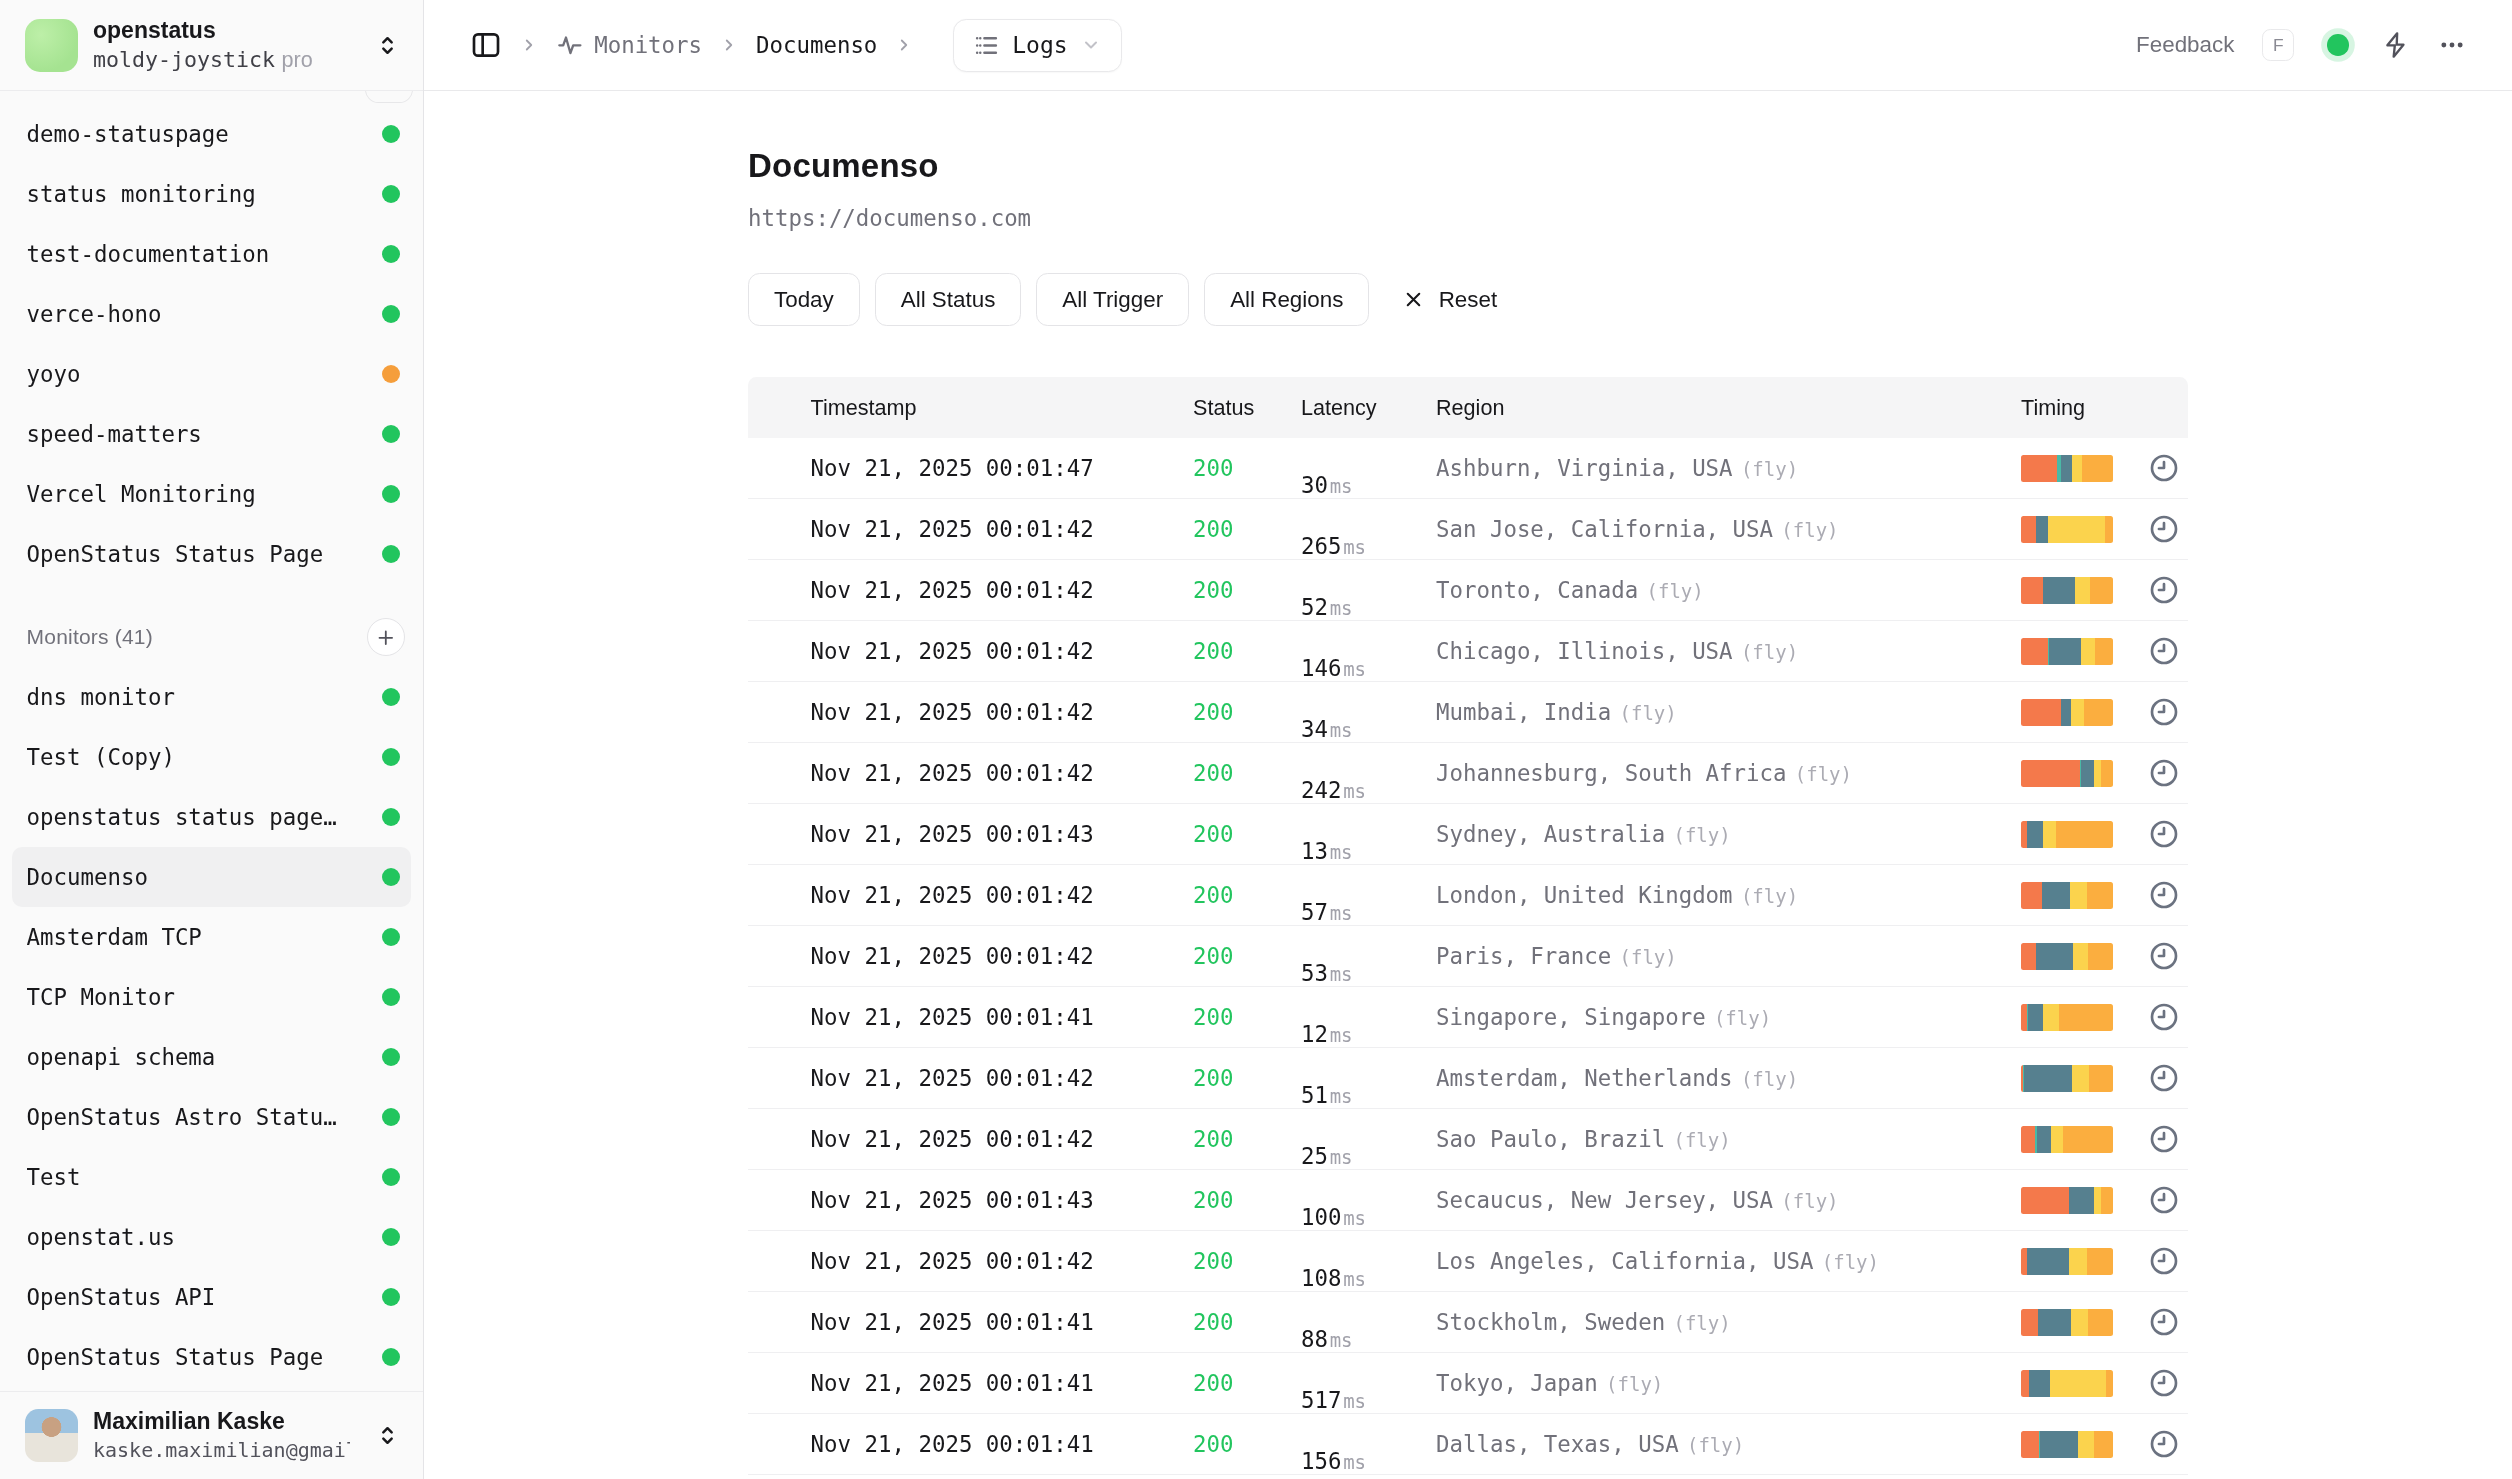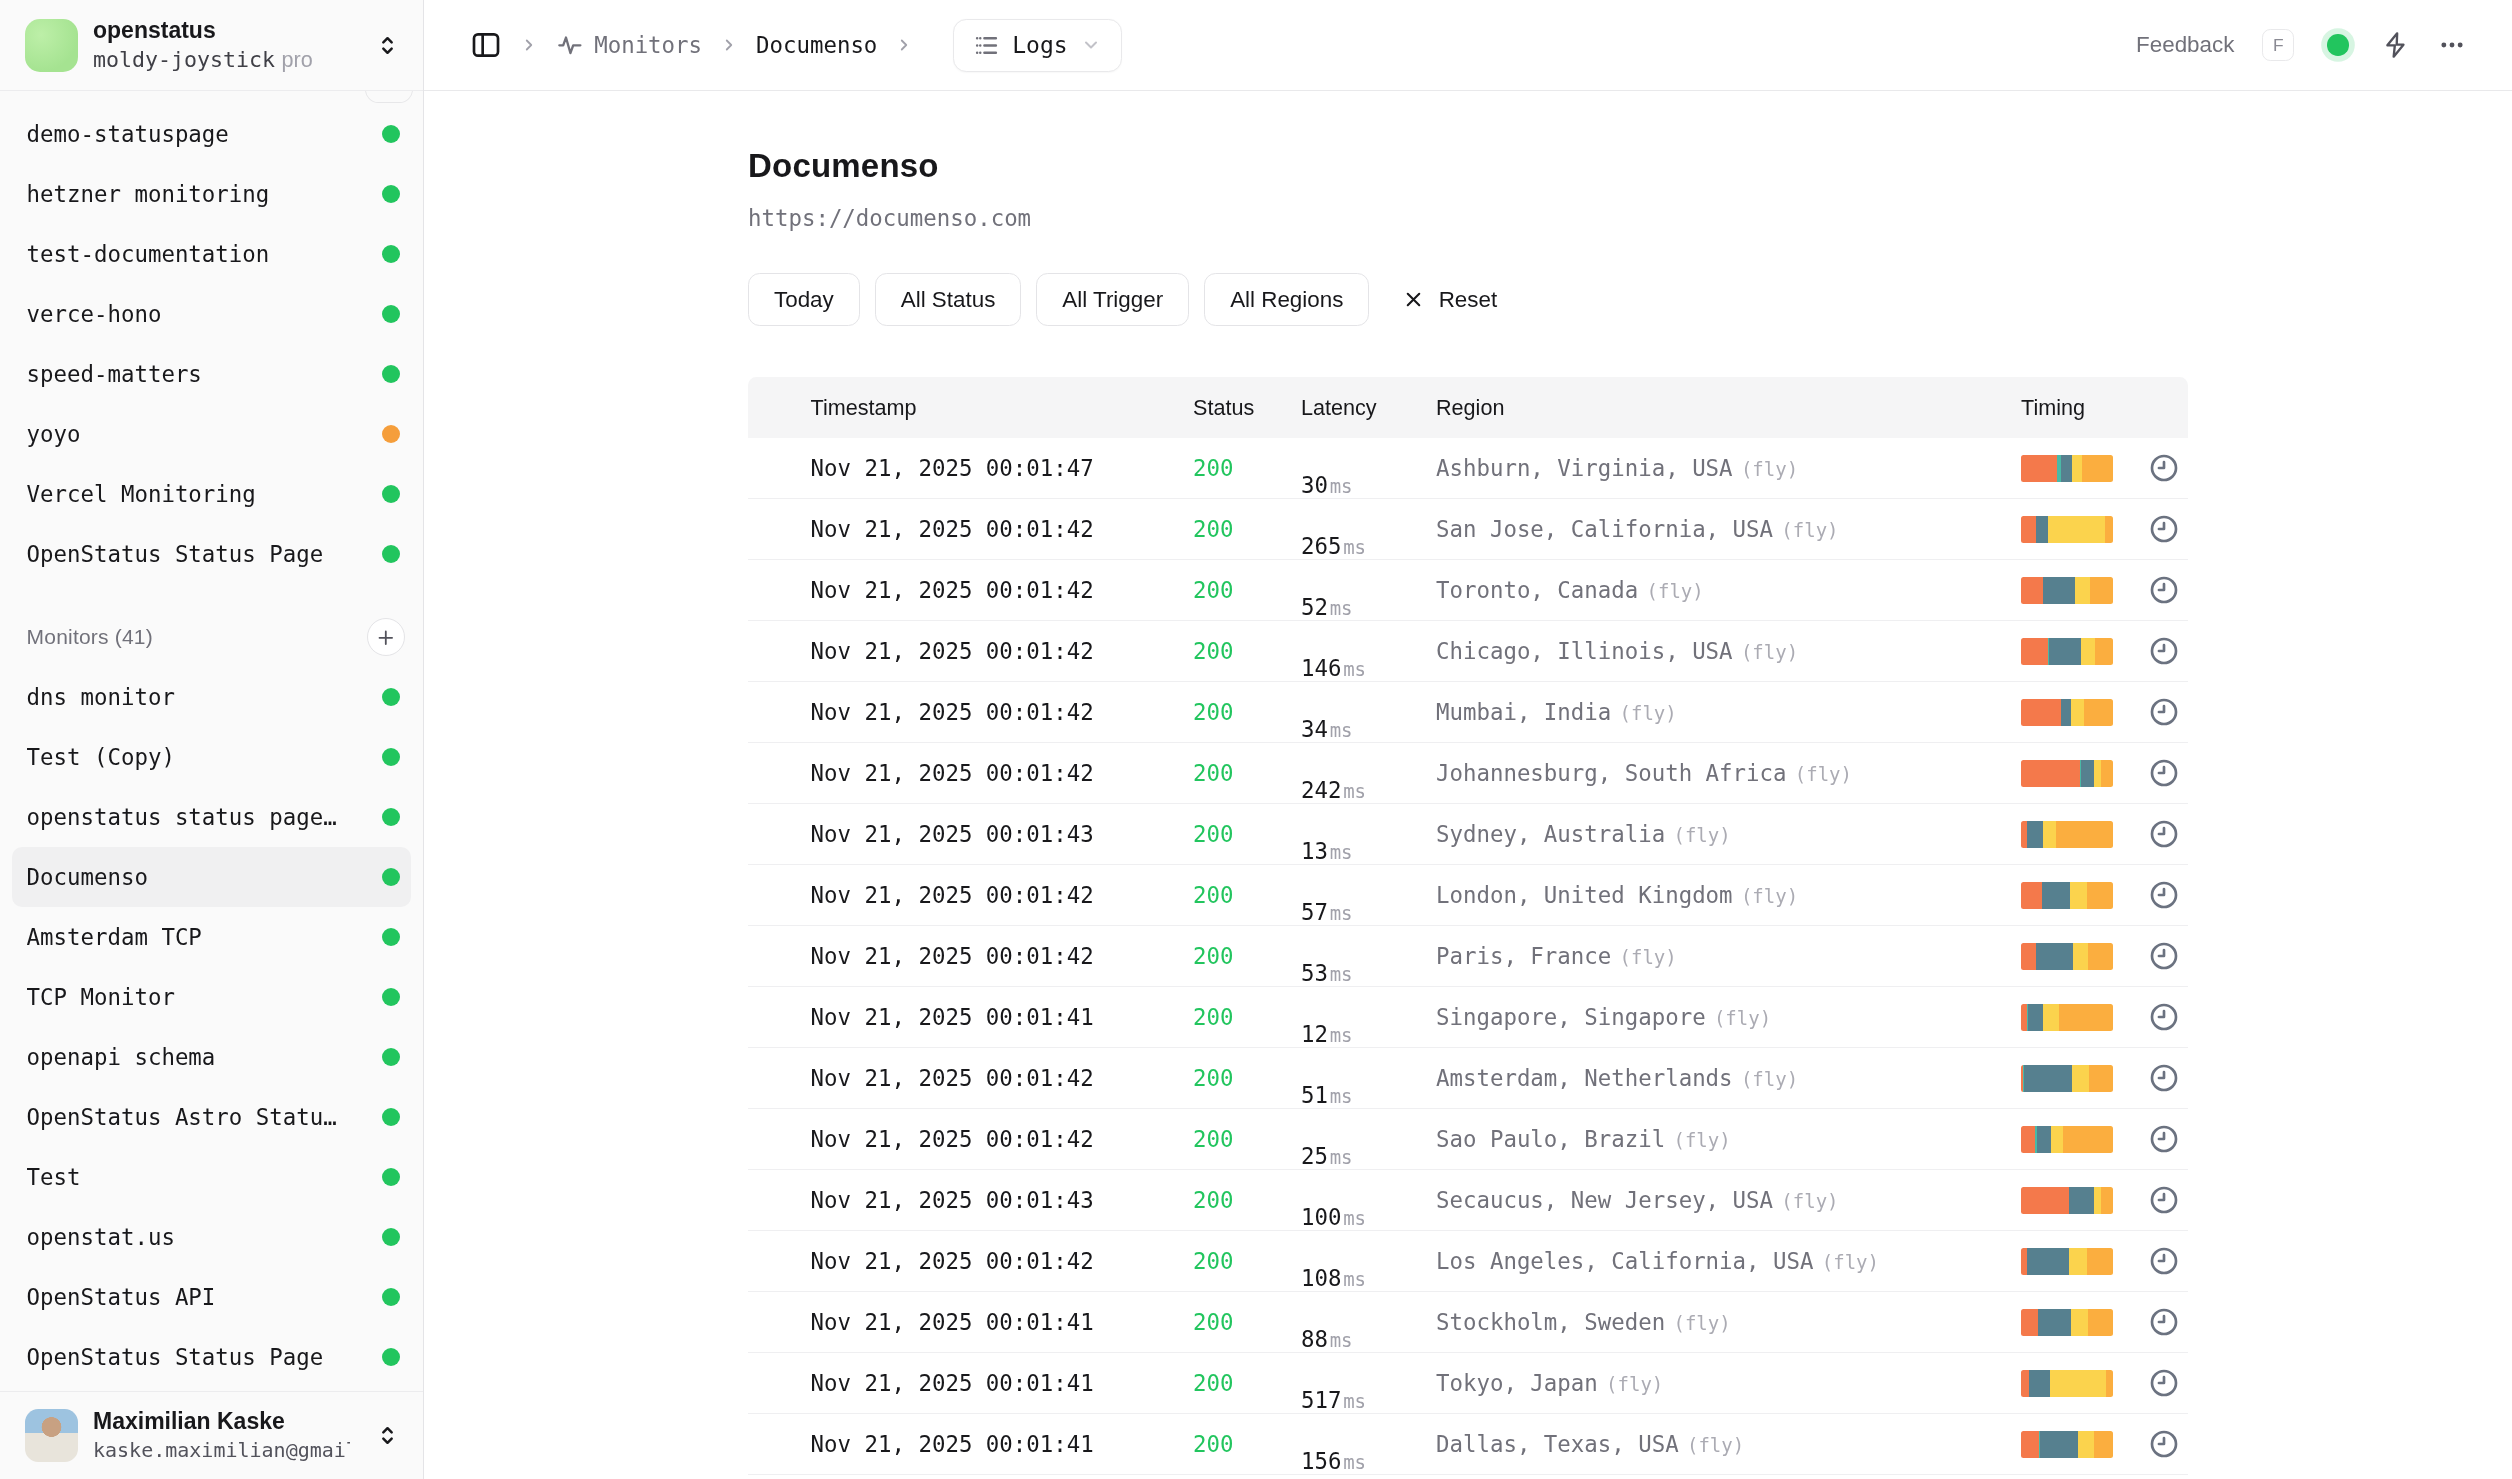--- a/index.html
+++ b/index.html
@@ -132,42 +132,42 @@
       <div class="scroll-arc"></div>
 
       <div>
 
           <div class="side-item">
             <span class="label mono">demo-statuspage</span>
             <span class="dot" style="background: rgb(34, 197, 94);"></span>
           </div>
 
           <div class="side-item">
-            <span class="label mono">hetzner monitoring</span>
+            <span class="label mono">status monitoring</span>
             <span class="dot" style="background: rgb(34, 197, 94);"></span>
           </div>
 
           <div class="side-item">
             <span class="label mono">test-documentation</span>
             <span class="dot" style="background: rgb(34, 197, 94);"></span>
           </div>
 
           <div class="side-item">
             <span class="label mono">verce-hono</span>
-            <span class="dot" style="background: rgb(34, 197, 94);"></span>
-          </div>
-
-          <div class="side-item">
-            <span class="label mono">speed-matters</span>
             <span class="dot" style="background: rgb(34, 197, 94);"></span>
           </div>
 
           <div class="side-item">
             <span class="label mono">yoyo</span>
             <span class="dot" style="background: rgb(245, 158, 59);"></span>
+          </div>
+
+          <div class="side-item">
+            <span class="label mono">speed-matters</span>
+            <span class="dot" style="background: rgb(34, 197, 94);"></span>
           </div>
 
           <div class="side-item">
             <span class="label mono">Vercel Monitoring</span>
             <span class="dot" style="background: rgb(34, 197, 94);"></span>
           </div>
 
           <div class="side-item">
             <span class="label mono">OpenStatus Status Page</span>
             <span class="dot" style="background: rgb(34, 197, 94);"></span>

